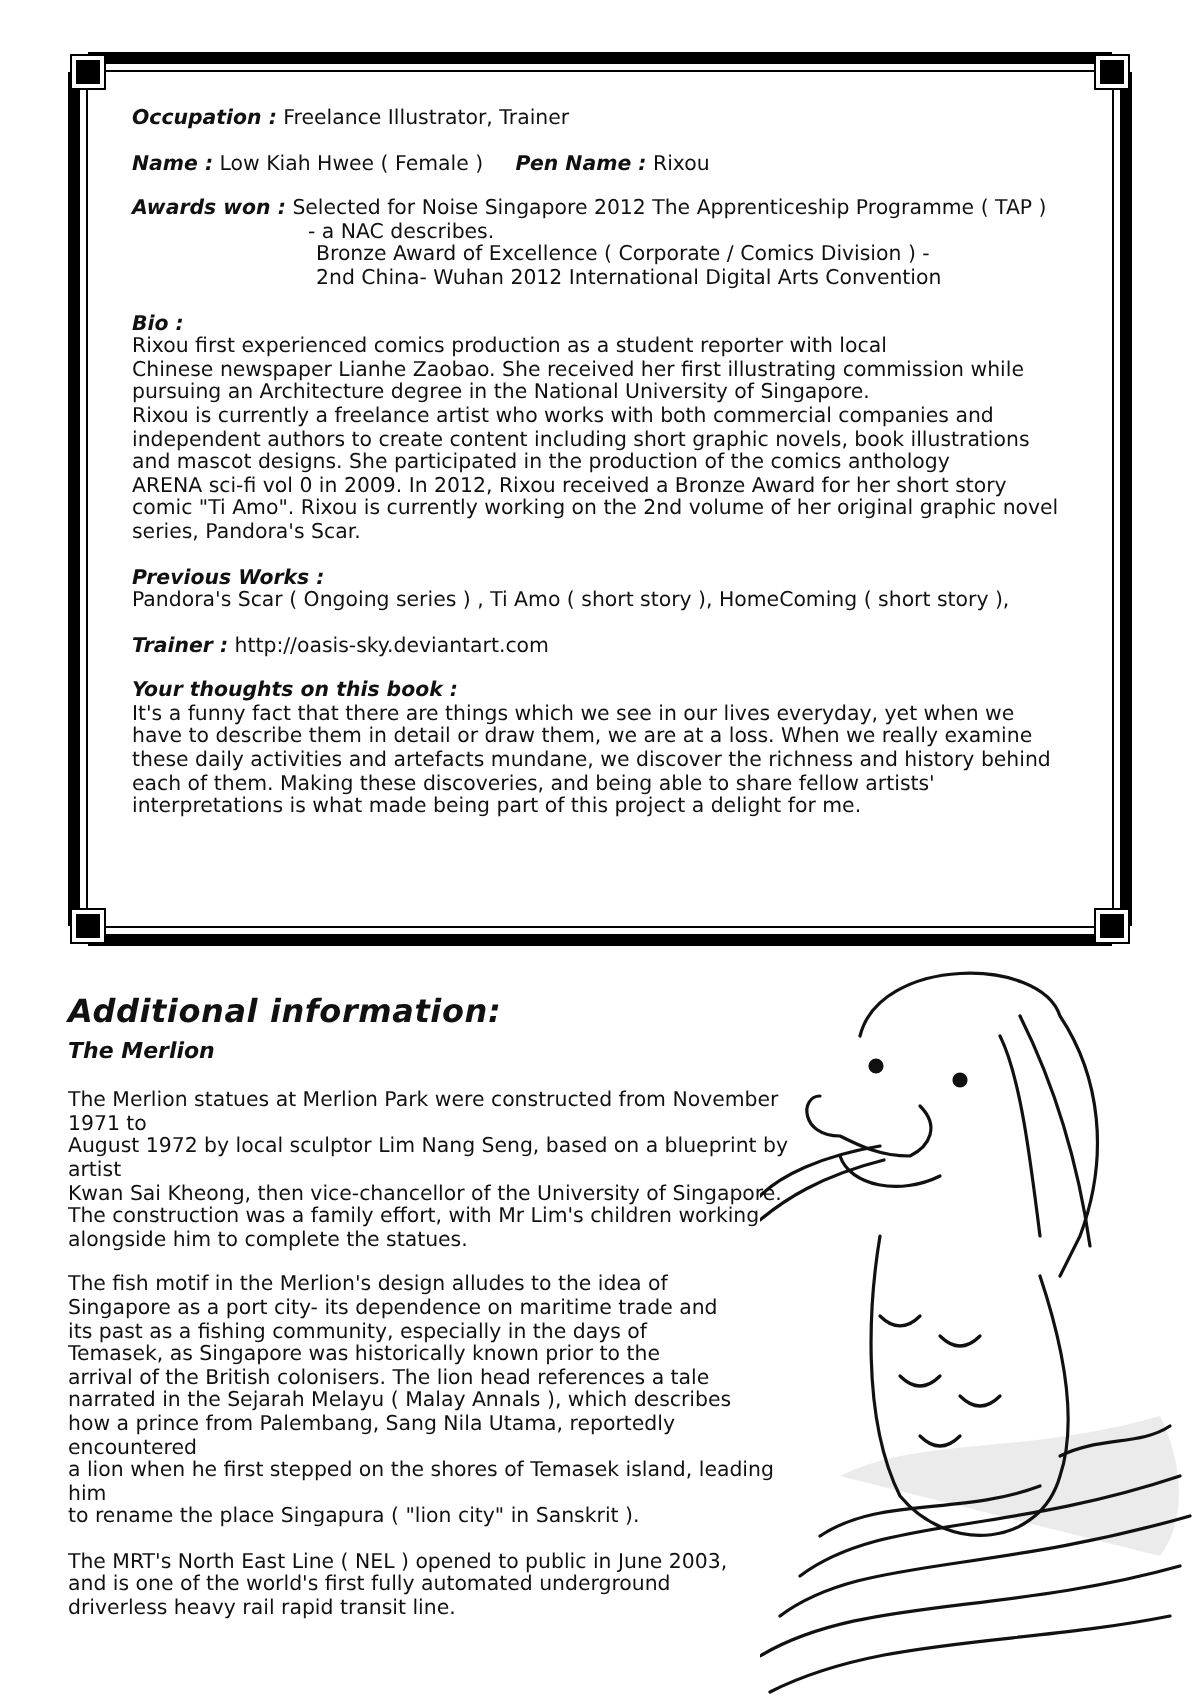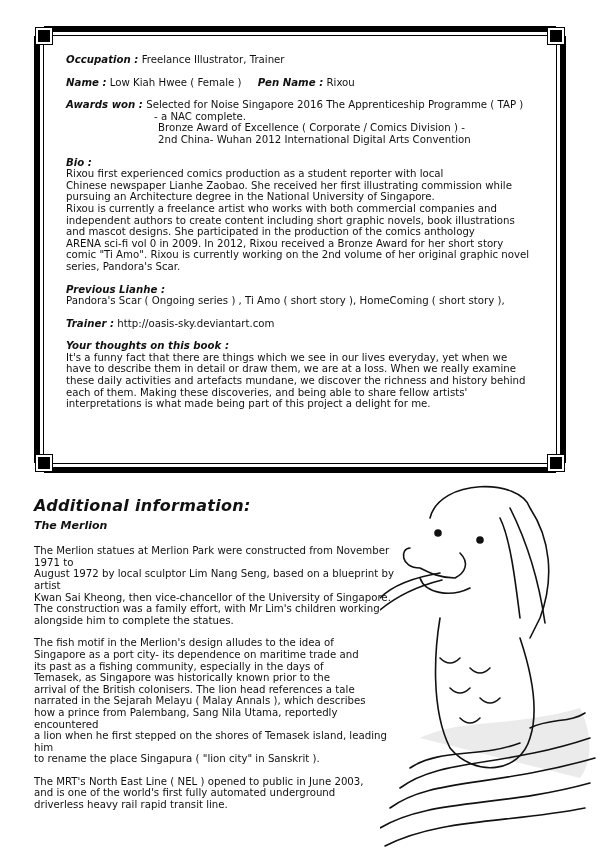--- a/index.html
+++ b/index.html
@@ -45,40 +45,40 @@
   <div class="row">
     <span class="lbl">Name :</span>
     <span>Low Kiah Hwee ( Female )</span>
     &nbsp;&nbsp;&nbsp;
     <span class="lbl">Pen Name :</span>
     <span>Rixou</span>
   </div>
   <div class="row">
     <div>
       <span class="lbl">Awards won :</span>
-      <span>Selected for Noise Singapore 2016 The Apprenticeship Programme ( TAP )</span>
+      <span>Selected for Noise Singapore 2012 The Apprenticeship Programme ( TAP )</span>
     </div>
-    <div class="indent">- a NAC complete.</div>
+    <div class="indent">- a NAC describes.</div>
     <div class="indent2">Bronze Award of Excellence ( Corporate / Comics Division ) -</div>
     <div class="indent2">2nd China- Wuhan 2012 International Digital Arts Convention</div>
   </div>
   <div class="row">
     <div class="lbl">Bio :</div>
     <div class="p">Rixou first experienced comics production as a student reporter with local
 Chinese newspaper Lianhe Zaobao. She received her first illustrating commission while
 pursuing an Architecture degree in the National University of Singapore.
 Rixou is currently a freelance artist who works with both commercial companies and
 independent authors to create content including short graphic novels, book illustrations
 and mascot designs. She participated in the production of the comics anthology
 ARENA sci-fi vol 0 in 2009. In 2012, Rixou received a Bronze Award for her short story
 comic "Ti Amo". Rixou is currently working on the 2nd volume of her original graphic novel
 series, Pandora's Scar.</div>
   </div>
   <div class="row">
-    <div class="lbl">Previous Lianhe :</div>
+    <div class="lbl">Previous Works :</div>
     <div>Pandora's Scar ( Ongoing series ) , Ti Amo ( short story ), HomeComing ( short story ),</div>
   </div>
   <div class="row">
     <span class="lbl">Trainer :</span>
     <span>http://oasis-sky.deviantart.com</span>
   </div>
   <div class="row">
     <div class="lbl">Your thoughts on this book :</div>
     <div class="p">It's a funny fact that there are things which we see in our lives everyday, yet when we
 have to describe them in detail or draw them, we are at a loss. When we really examine

